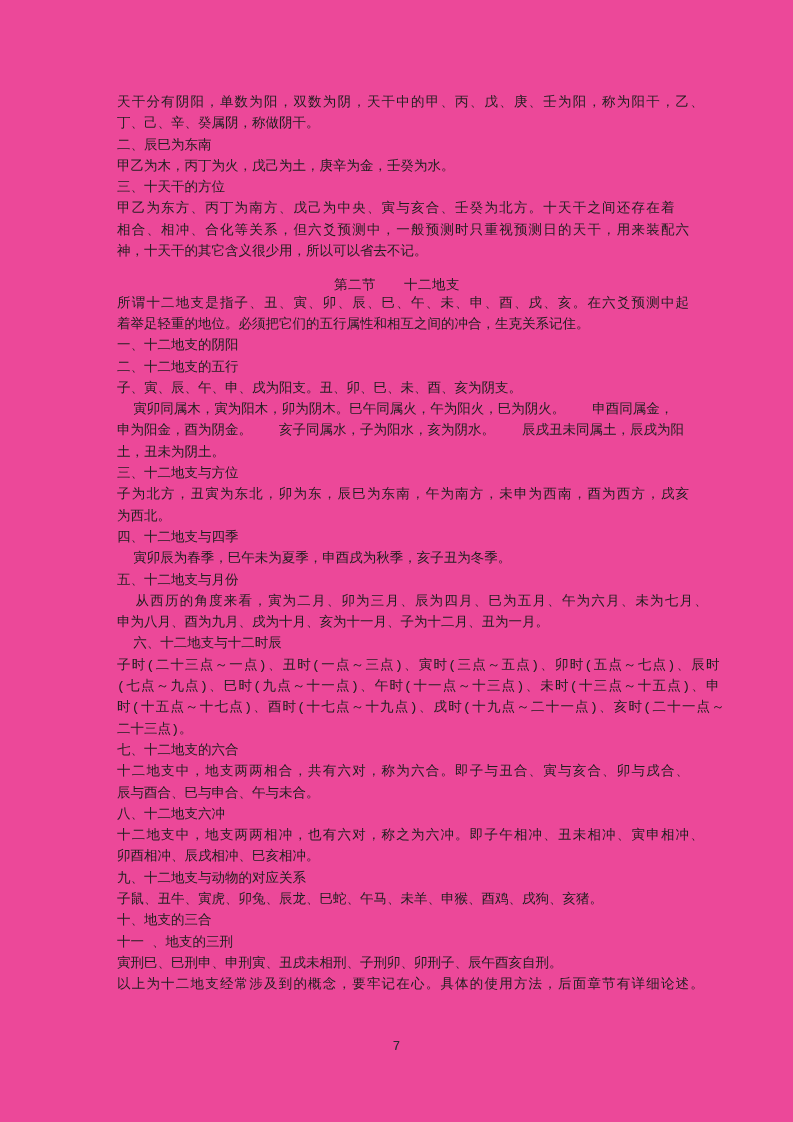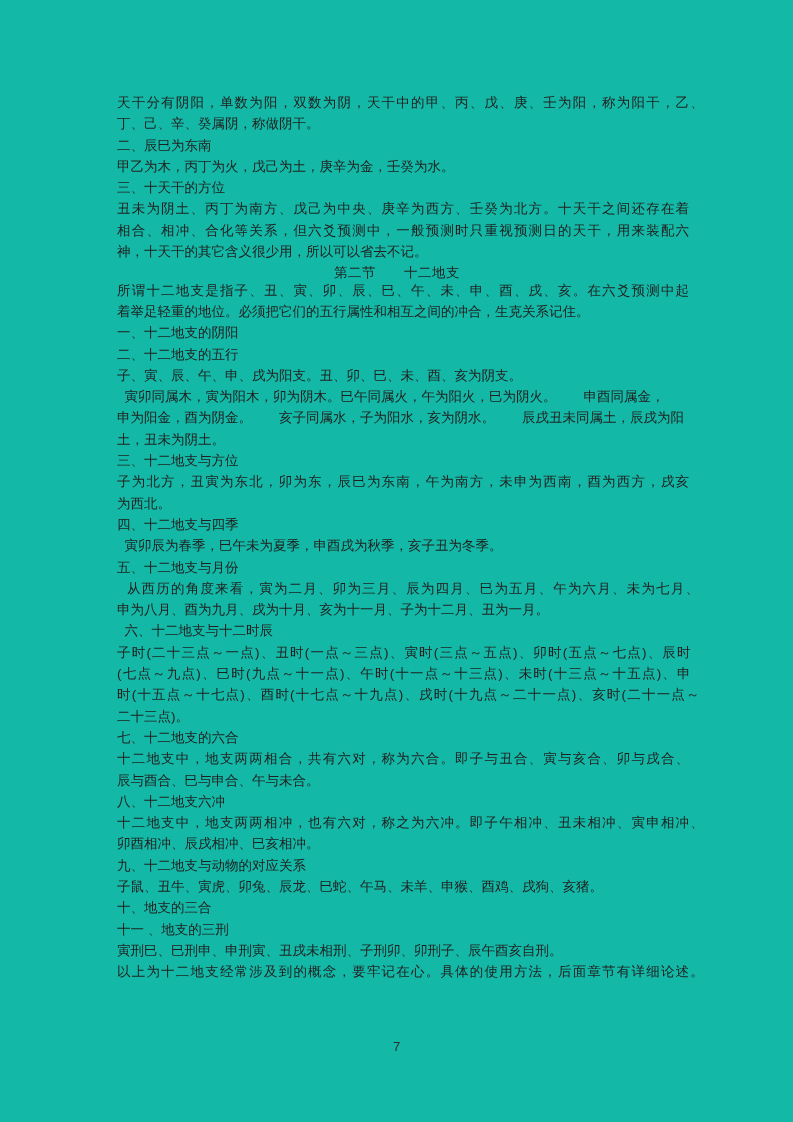--- a/index.html
+++ b/index.html
@@ -4,22 +4,22 @@
 <style>
   html, body {
     margin: 0;
     padding: 0;
     background: #ffffff;
   }
   .page {
     position: relative;
     width: 793px;
     height: 1122px;
-    background: #14b8a6;
-    font-family: Liberation Sans, sans-serif;
+    background: #ec4899;
+    font-family: Liberation Mono, monospace;
     color: #1f1f1f;
     overflow: hidden;
   }
   .doc {
     position: absolute;
     left: 117px;
     top: 92px;
     width: 560px;
     font-size: 13.5px;
     line-height: 21.3px;
@@ -28,20 +28,21 @@
     height: 21.3px;
     white-space: pre;
     overflow: visible;
   }
   .fill {
     letter-spacing: 1.2px;
   }
   .heading {
     text-align: center;
     letter-spacing: 0.5px;
+    margin-top: 13px;
     margin-bottom: -4px;
   }
   .pageno {
     position: absolute;
     left: 0;
     right: 0;
     top: 1039px;
     text-align: center;
     font-size: 13px;
     color: #2a2a33;
@@ -50,21 +51,21 @@
 </head>
 <body>
 
 <div class="page">
   <div class="doc">
       <div class="line fill">天干分有阴阳，单数为阳，双数为阴，天干中的甲、丙、戊、庚、壬为阳，称为阳干，乙、</div>
       <div class="line normal">丁、己、辛、癸属阴，称做阴干。</div>
       <div class="line normal">二、辰巳为东南</div>
       <div class="line normal">甲乙为木，丙丁为火，戊己为土，庚辛为金，壬癸为水。</div>
       <div class="line normal">三、十天干的方位</div>
-      <div class="line fill">丑未为阴土、丙丁为南方、戊己为中央、庚辛为西方、壬癸为北方。十天干之间还存在着</div>
+      <div class="line fill">甲乙为东方、丙丁为南方、戊己为中央、寅与亥合、壬癸为北方。十天干之间还存在着</div>
       <div class="line fill">相合、相冲、合化等关系，但六爻预测中，一般预测时只重视预测日的天干，用来装配六</div>
       <div class="line normal">神，十天干的其它含义很少用，所以可以省去不记。</div>
       <div class="line heading">第二节　　十二地支</div>
       <div class="line fill">所谓十二地支是指子、丑、寅、卯、辰、巳、午、未、申、酉、戌、亥。在六爻预测中起</div>
       <div class="line normal">着举足轻重的地位。必须把它们的五行属性和相互之间的冲合，生克关系记住。</div>
       <div class="line normal">一、十二地支的阴阳</div>
       <div class="line normal">二、十二地支的五行</div>
       <div class="line normal">子、寅、辰、午、申、戌为阳支。丑、卯、巳、未、酉、亥为阴支。</div>
       <div class="line normal">  寅卯同属木，寅为阳木，卯为阴木。巳午同属火，午为阳火，巳为阴火。　　申酉同属金，</div>
       <div class="line normal">申为阳金，酉为阴金。　　亥子同属水，子为阳水，亥为阴水。　　辰戌丑未同属土，辰戌为阳</div>

